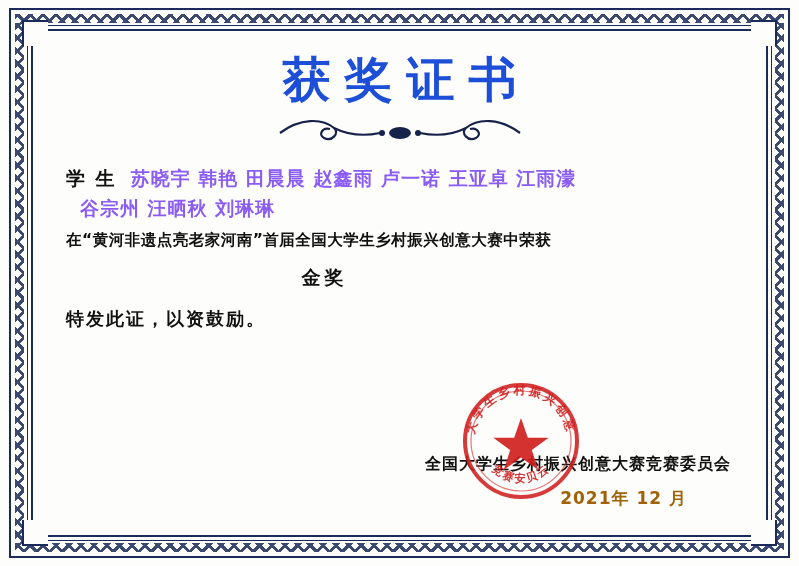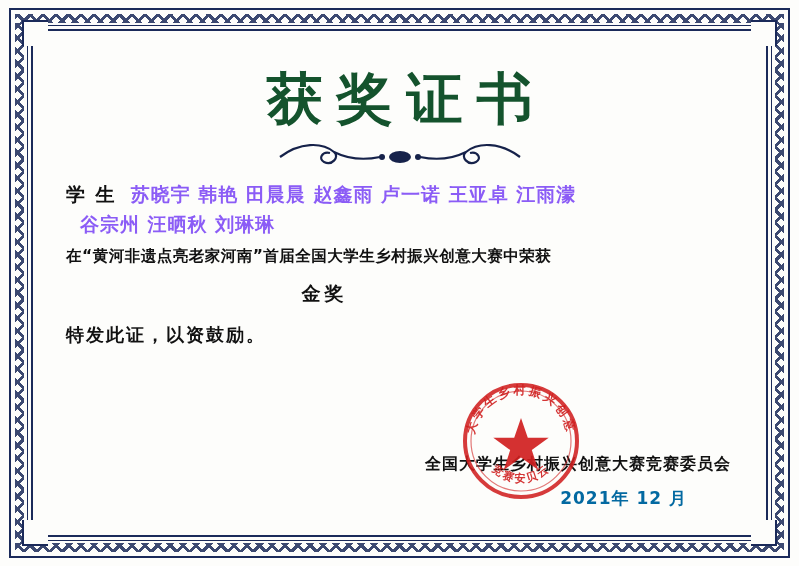--- a/index.html
+++ b/index.html
@@ -87,37 +87,37 @@
     left: 40px;
     top: 38px;
     right: 40px;
     bottom: 38px;
   }
 
   .title {
     text-align: center;
     font-family: "DejaVu Serif", "Liberation Serif", serif;
     font-weight: bold;
-    font-size: 56px;
+    font-size: 48px;
     letter-spacing: 14px;
-    color: #14532d;
-    margin-top: 30px;
+    color: #1d4ed8;
+    margin-top: 15px;
     text-indent: 14px;
     line-height: 1.1;
   }
 
   .flourish {
     margin: 10px auto 0 auto;
     width: 260px;
     height: 34px;
     display: block;
   }
 
   .body-block {
-    margin-top: 8px;
+    margin-top: 16px;
     padding-left: 26px;
     padding-right: 26px;
     color: #111111;
   }
 
   .row {
     display: flex;
     align-items: baseline;
     margin-bottom: 4px;
   }
@@ -183,21 +183,21 @@
     letter-spacing: 1px;
     color: #111111;
   }
   .date {
     font-family: "DejaVu Sans", "Liberation Sans", sans-serif;
     font-weight: bold;
     font-size: 17px;
     letter-spacing: 1px;
     margin-top: 12px;
     margin-right: 44px;
-    color: #0369a1;
+    color: #a16207;
   }
 
   .seal {
     position: absolute;
     left: 458px;
     top: 378px;
     width: 126px;
     height: 126px;
   }
   .seal svg { display: block; }

